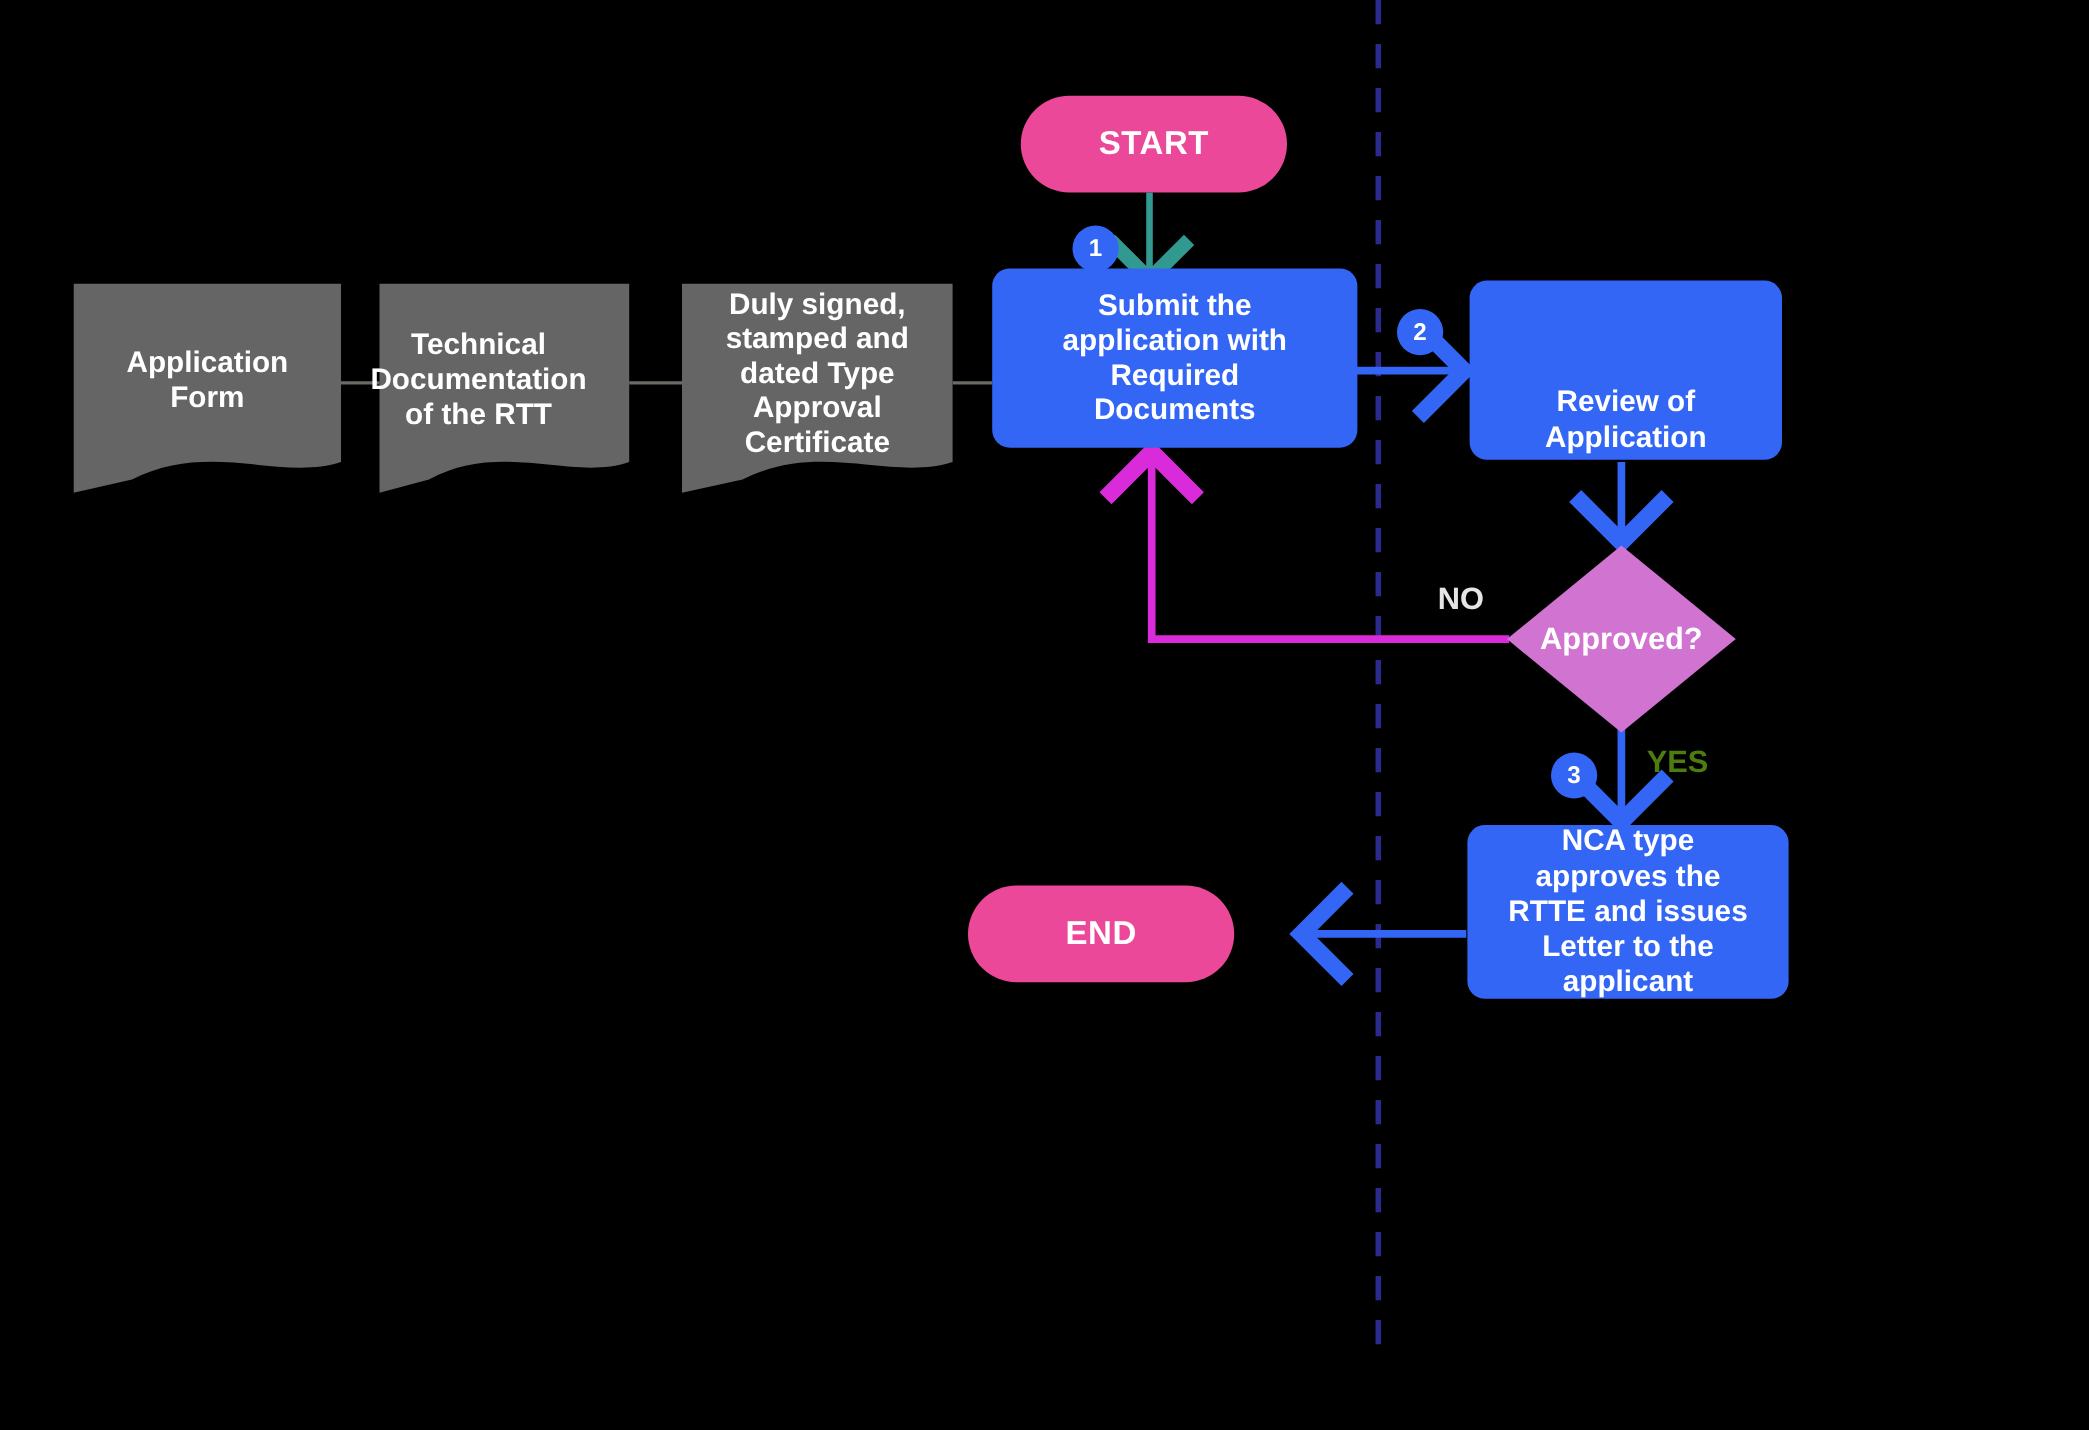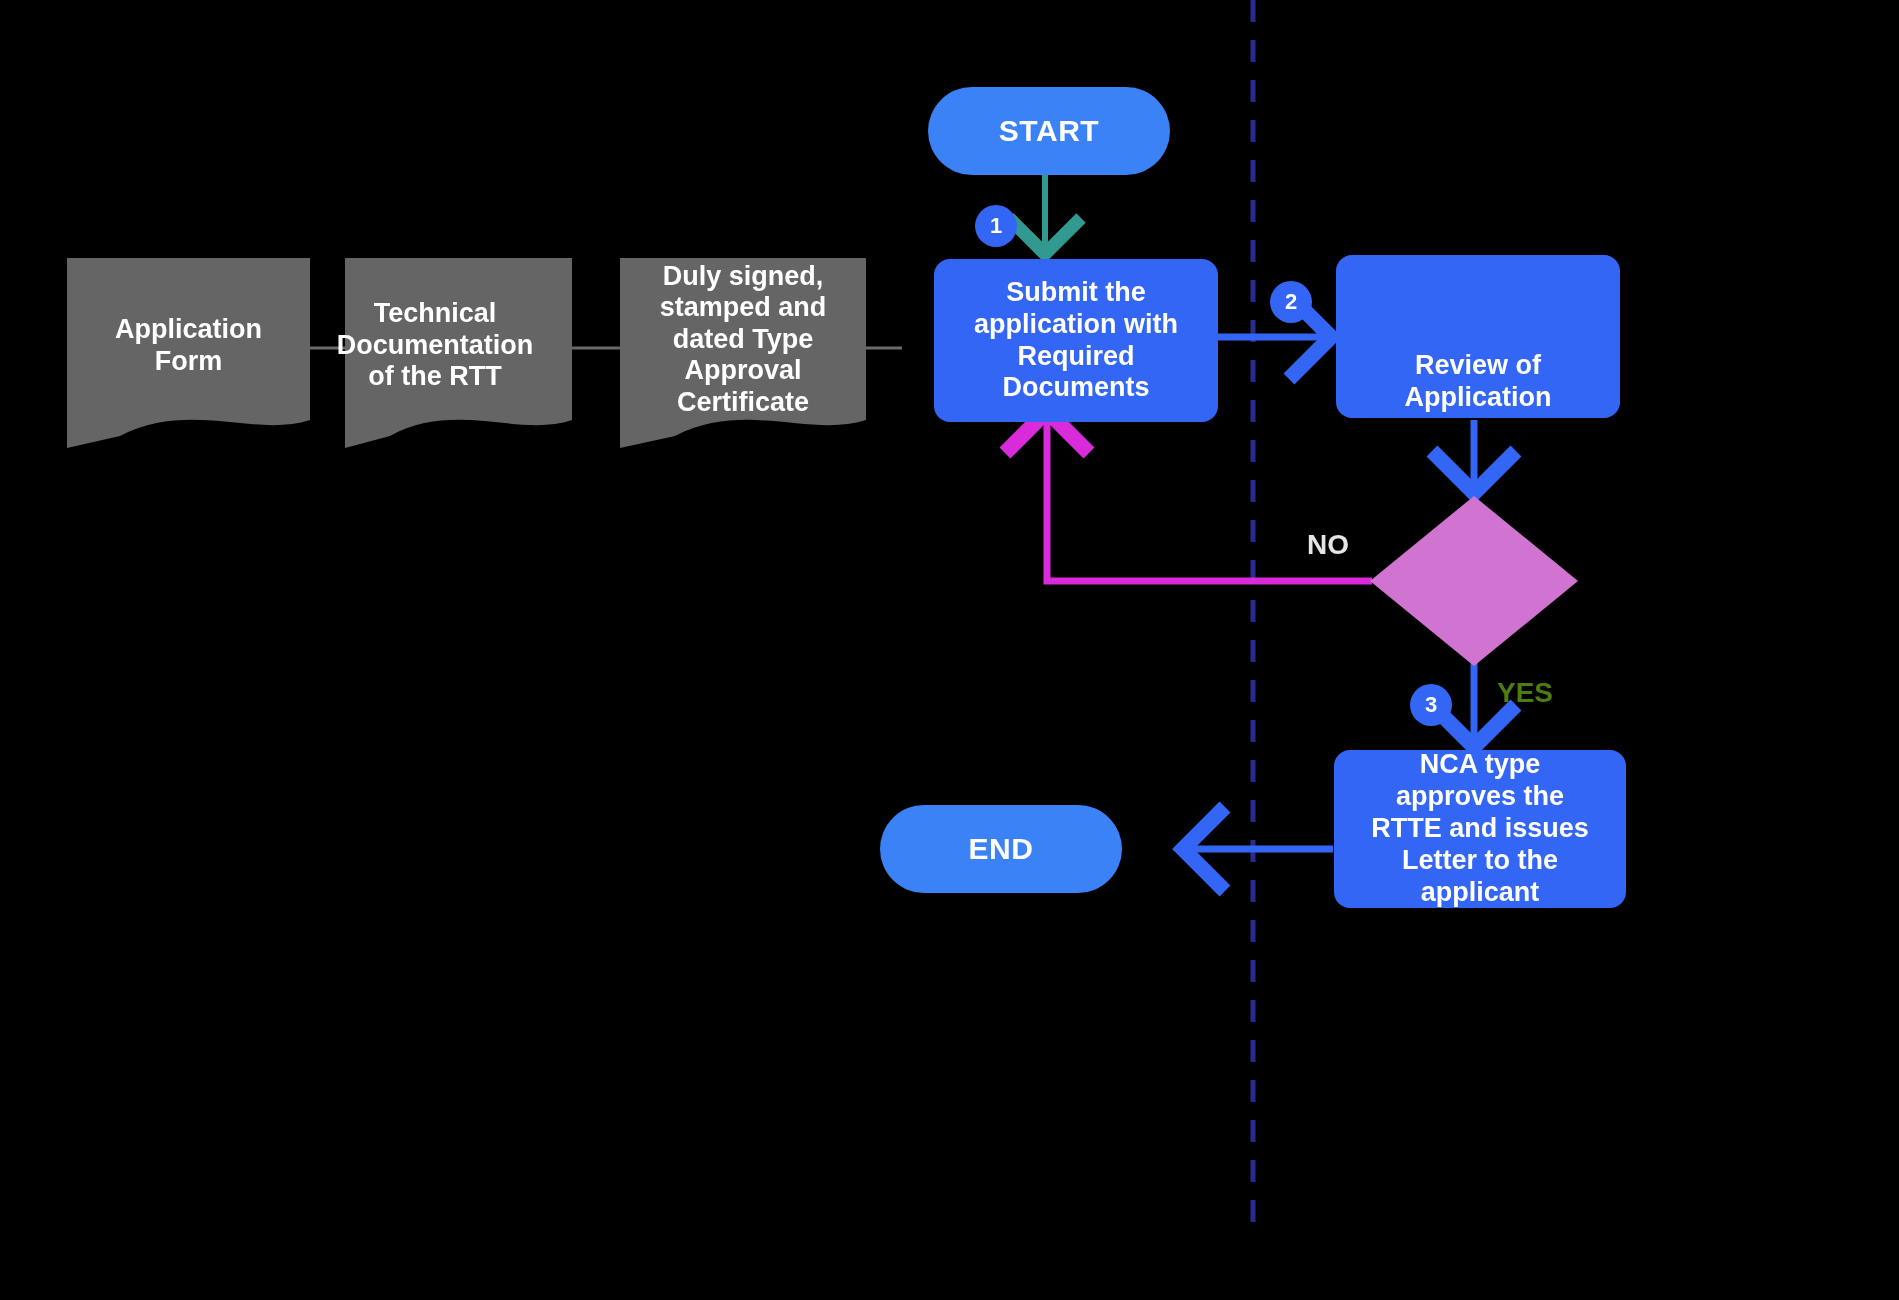--- a/index.html
+++ b/index.html
@@ -58,21 +58,21 @@
   
   .proc {
     background: #3366F5;
     border-radius: 16px;
     font-size: 27px;
     padding: 4px 10px;
   }
 
   
   .term {
-    background: #3b82f6;
+    background: #ec4899;
     border-radius: 999px;
     font-size: 30px;
     letter-spacing: 0.5px;
   }
 
   
   .diamond-label {
     position: absolute;
     display: flex;
     align-items: center;
@@ -172,40 +172,43 @@
   </div>
 
   <div class="node term" style="left:928px; top:87px; width:242px; height:88px;">
     <span>START</span>
   </div>
 
   <div class="node term" style="left:880px; top:805px; width:242px; height:88px;">
     <span>END</span>
   </div>
 
-  <div class="node proc" style="left:902px; top:259px; width:284px; height:163px;margin-left:32px;">
+  <div class="node proc" style="left:902px; top:244px; width:332px; height:163px;">
     <span>Submit the
 application with
 Required
 Documents</span>
   </div>
 
   <div class="node proc" style="left:1336px; top:255px; width:284px; height:163px;align-items:flex-end;">
     <span>Review of
 Application</span>
   </div>
 
   <div class="node proc" style="left:1334px; top:750px; width:292px; height:158px;">
     <span>NCA type
 approves the
 RTTE and issues
 Letter to the
 applicant</span>
   </div>
 
+  <div class="diamond-label" style="left:1370px; top:556px; width:208px; height:50px;">
+    <span>Approved?</span>
+  </div>
 
   <div class="badge" style="left:975px; top:205px;">
     <span>1</span>
   </div>
 
   <div class="badge" style="left:1270px; top:281px;">
     <span>2</span>
   </div>
 
   <div class="badge" style="left:1410px; top:684px;">

